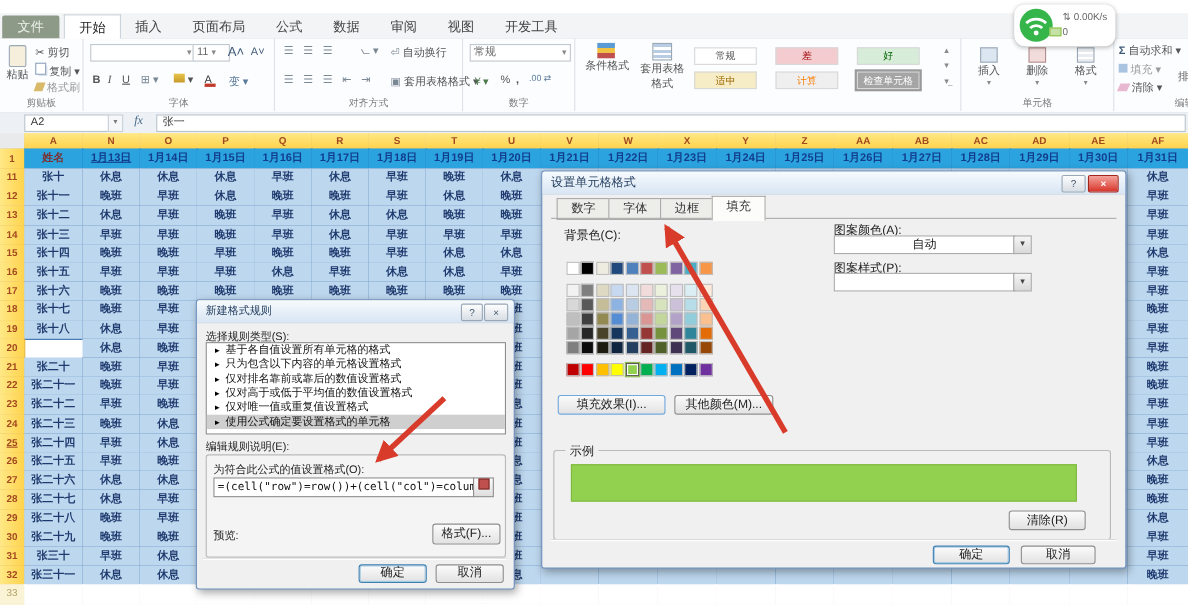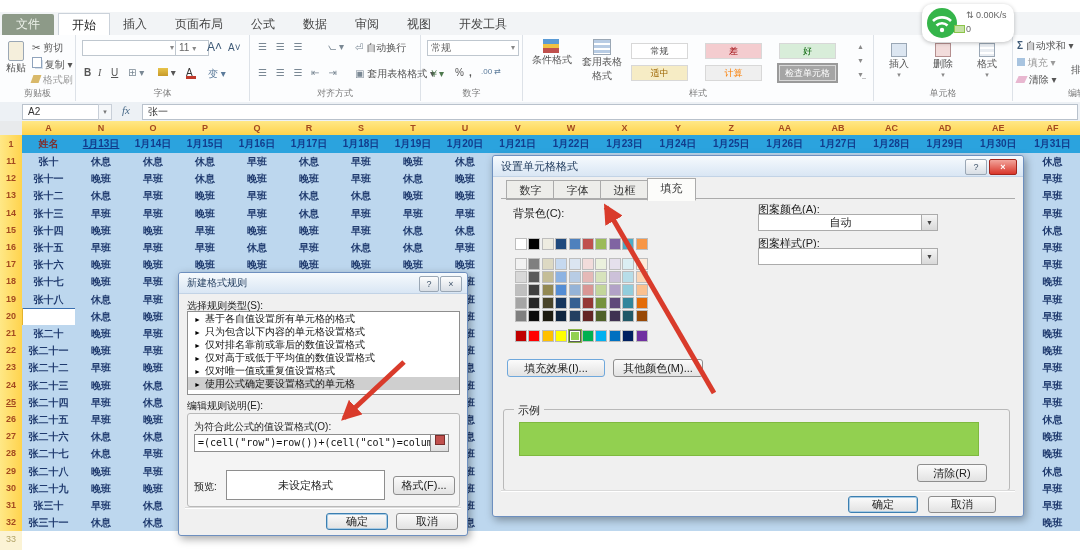--- a/index.html
+++ b/index.html
@@ -165,21 +165,20 @@
           <div class="stylechip" style="left: 108px; top: 8px; background: rgb(255, 255, 255); color: rgb(85, 85, 85);">常规</div>
           <div class="stylechip" style="left: 182px; top: 8px; background: rgb(244, 204, 207); color: rgb(156, 0, 6);">差</div>
           <div class="stylechip" style="left: 256px; top: 8px; background: rgb(216, 237, 217); color: rgb(0, 97, 0);">好</div>
           <div class="stylechip" style="left: 108px; top: 30px; background: rgb(246, 236, 197); color: rgb(156, 101, 0);">适中</div>
           <div class="stylechip" style="left: 182px; top: 30px; background: rgb(239, 239, 239); color: rgb(250, 125, 0);">计算</div>
           <div class="stylechip sel" style="left: 256px; top: 30px; background: rgb(165, 165, 165); color: rgb(255, 255, 255);">检查单元格</div>
         </div>
       <div class="rsm" style="left:334px;top:8px;color:#8A8A8A;font-size:7px">▲</div>
       <div class="rsm" style="left:334px;top:22px;color:#8A8A8A;font-size:7px">▼</div>
       <div class="rsm" style="left:334px;top:36px;color:#8A8A8A;font-size:7px">▼̲</div>
-      <div class="glabel">样式</div>
     </div>
 
     <div class="rgroup" style="left:874px;width:138px">
       <div class="rbtnbig" style="left:6px;top:8px;width:38px">
         <span class="mini" style="width:14px;height:12px;border:1px solid #9AA7B5;background:#DCE6F1"></span>
         <div>插入</div><div style="font-size:7px;color:#888">▾</div>
       </div>
       <div class="rbtnbig" style="left:50px;top:8px;width:38px">
         <span class="mini" style="width:14px;height:12px;border:1px solid #B58F8F;background:#F2DCDB"></span>
         <div>删除</div><div style="font-size:7px;color:#888">▾</div>
@@ -871,21 +870,20 @@
         <div class="litem"><span class="tri">►</span>仅对高于或低于平均值的数值设置格式</div>
         <div class="litem"><span class="tri">►</span>仅对唯一值或重复值设置格式</div>
         <div class="litem sel"><span class="tri">►</span>使用公式确定要设置格式的单元格</div>
       </div>
     <div class="dlabel" style="left:8px;top:126px;font-size:10px">编辑规则说明(E):</div>
     <div class="groupbox" style="left:8px;top:140px;width:271px;height:92px;background:#F4F4F4">
       <div class="dlabel" style="left:6px;top:6px;font-size:10px">为符合此公式的值设置格式(O):</div>
       <div class="finputbox" style="left:6px;top:20px;width:232px;height:16px">=(cell("row")=row())+(cell("col")=column())</div>
       <div class="pickbtn" style="left:242px;top:20px"><span style="display:inline-block;width:8px;height:8px;background:#C0504D;border:1px solid #7A2E2C"></span></div>
       <div class="dlabel" style="left:6px;top:66px;font-size:10px">预览:</div>
-      <div class="lbox" style="left:38px;top:56px;width:157px;height:28px;text-align:center;line-height:28px;font-size:11px;color:#222">未设定格式</div>
       <div class="dbtn" style="left:205px;top:62px;width:60px;height:17px;line-height:17px">格式(F)...</div>
     </div>
     <div class="sep" style="left:6px;right:6px;top:234px"></div>
     <div class="dbtn def" style="left:147px;top:240px;width:60px;height:15px;line-height:15px">确定</div>
     <div class="dbtn" style="left:217px;top:240px;width:60px;height:15px;line-height:15px">取消</div>
   </div>
 
   <svg id="arrowsvg" width="1080" height="550">
     <defs>
       <marker id="ah" viewBox="0 0 10 10" refX="8" refY="5" markerWidth="4" markerHeight="4" orient="auto">

